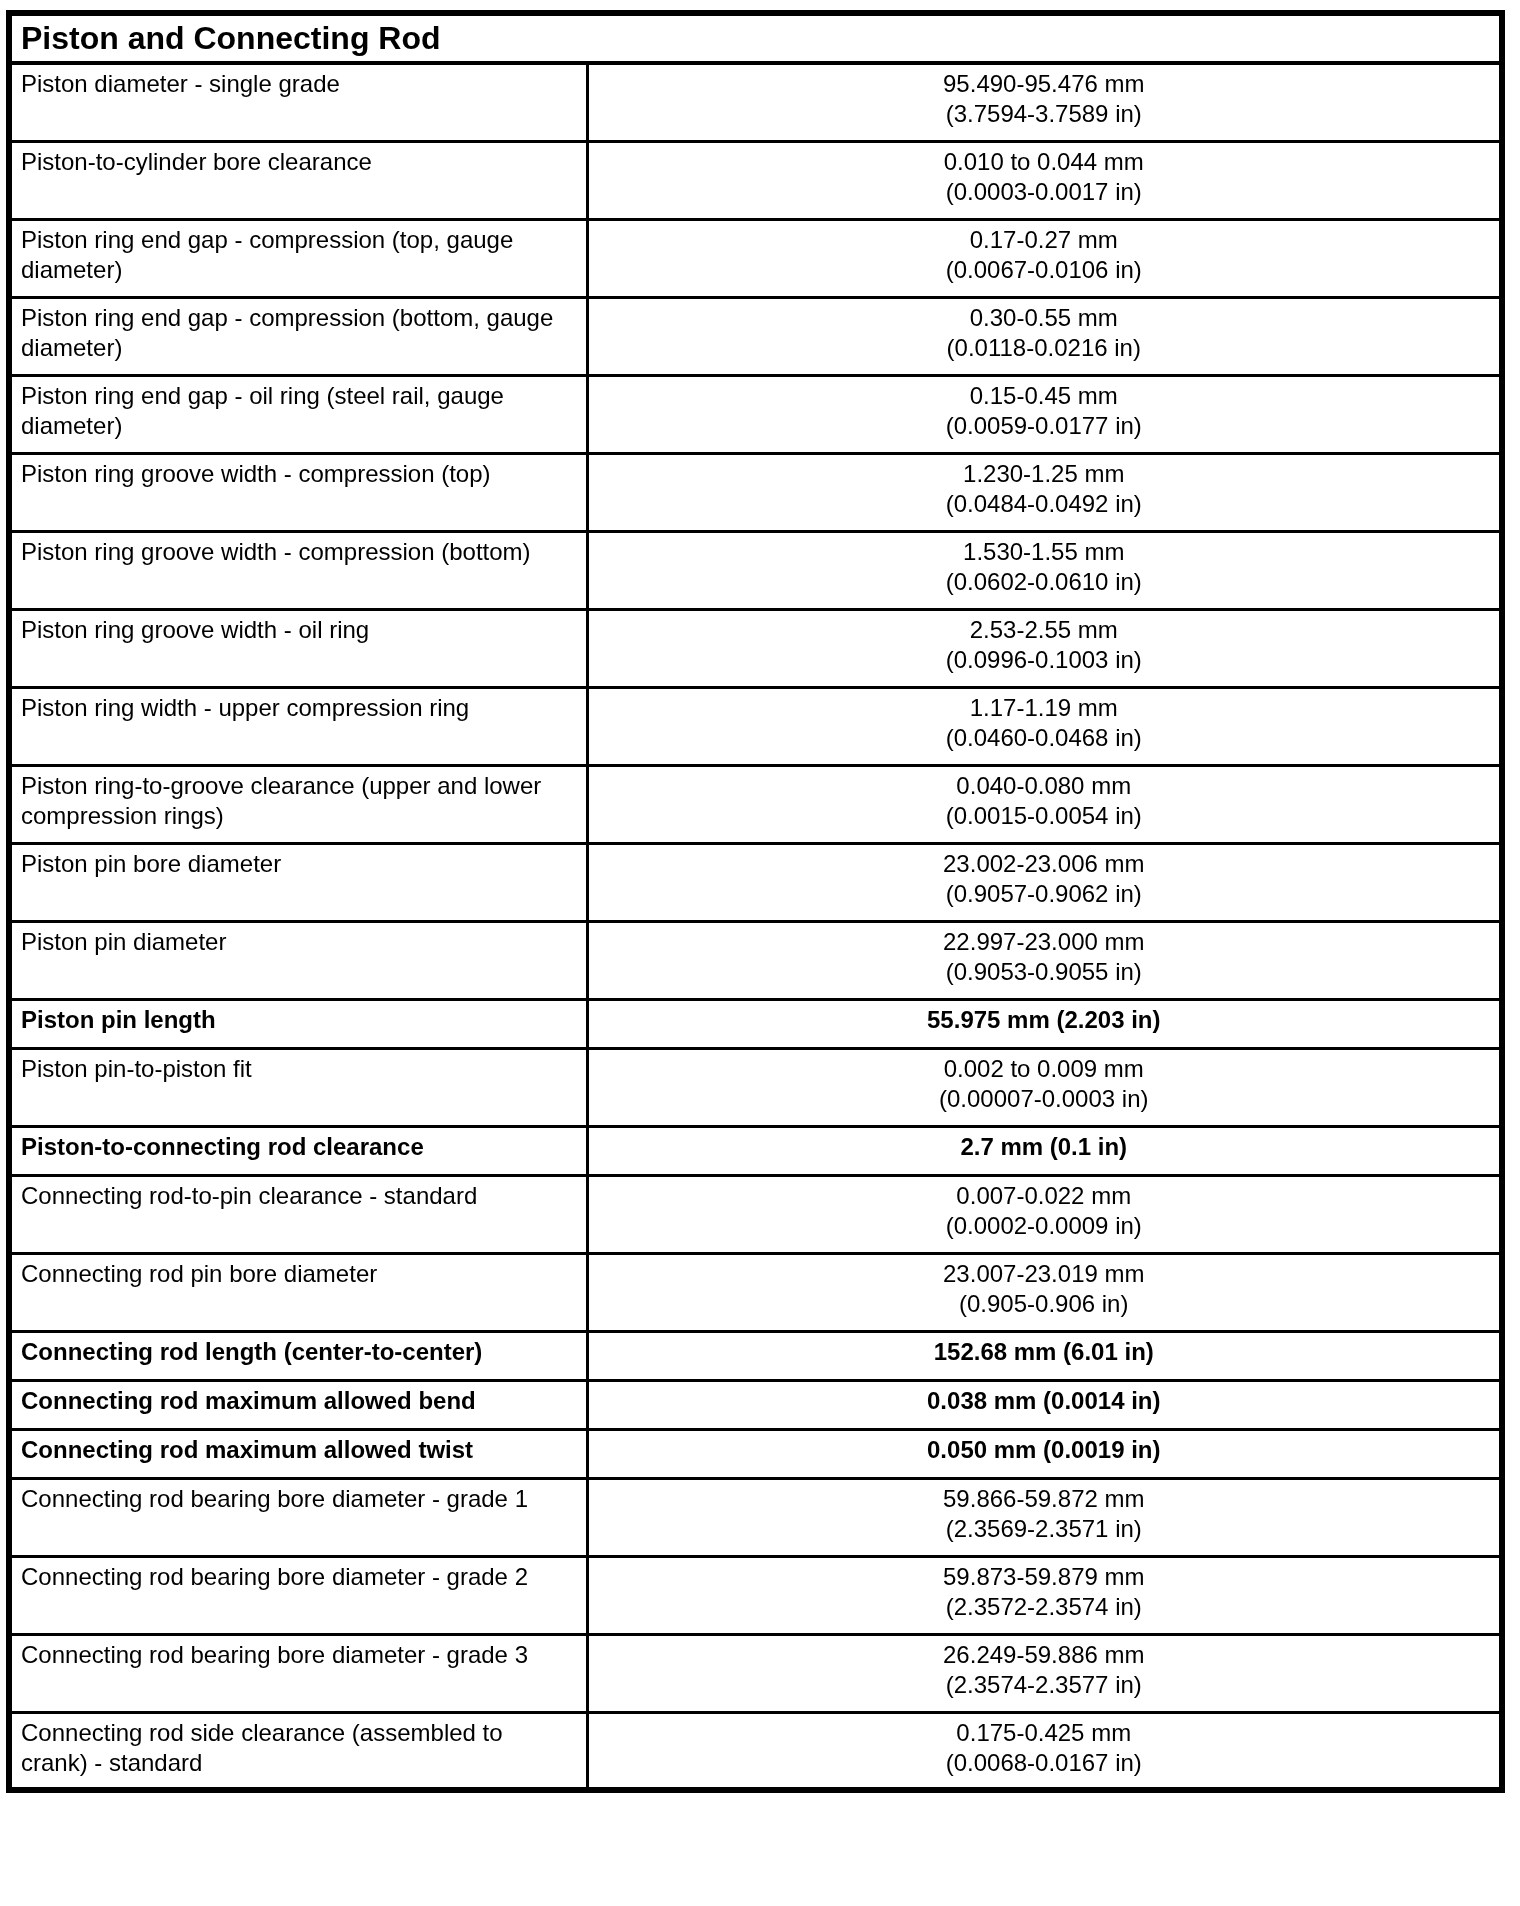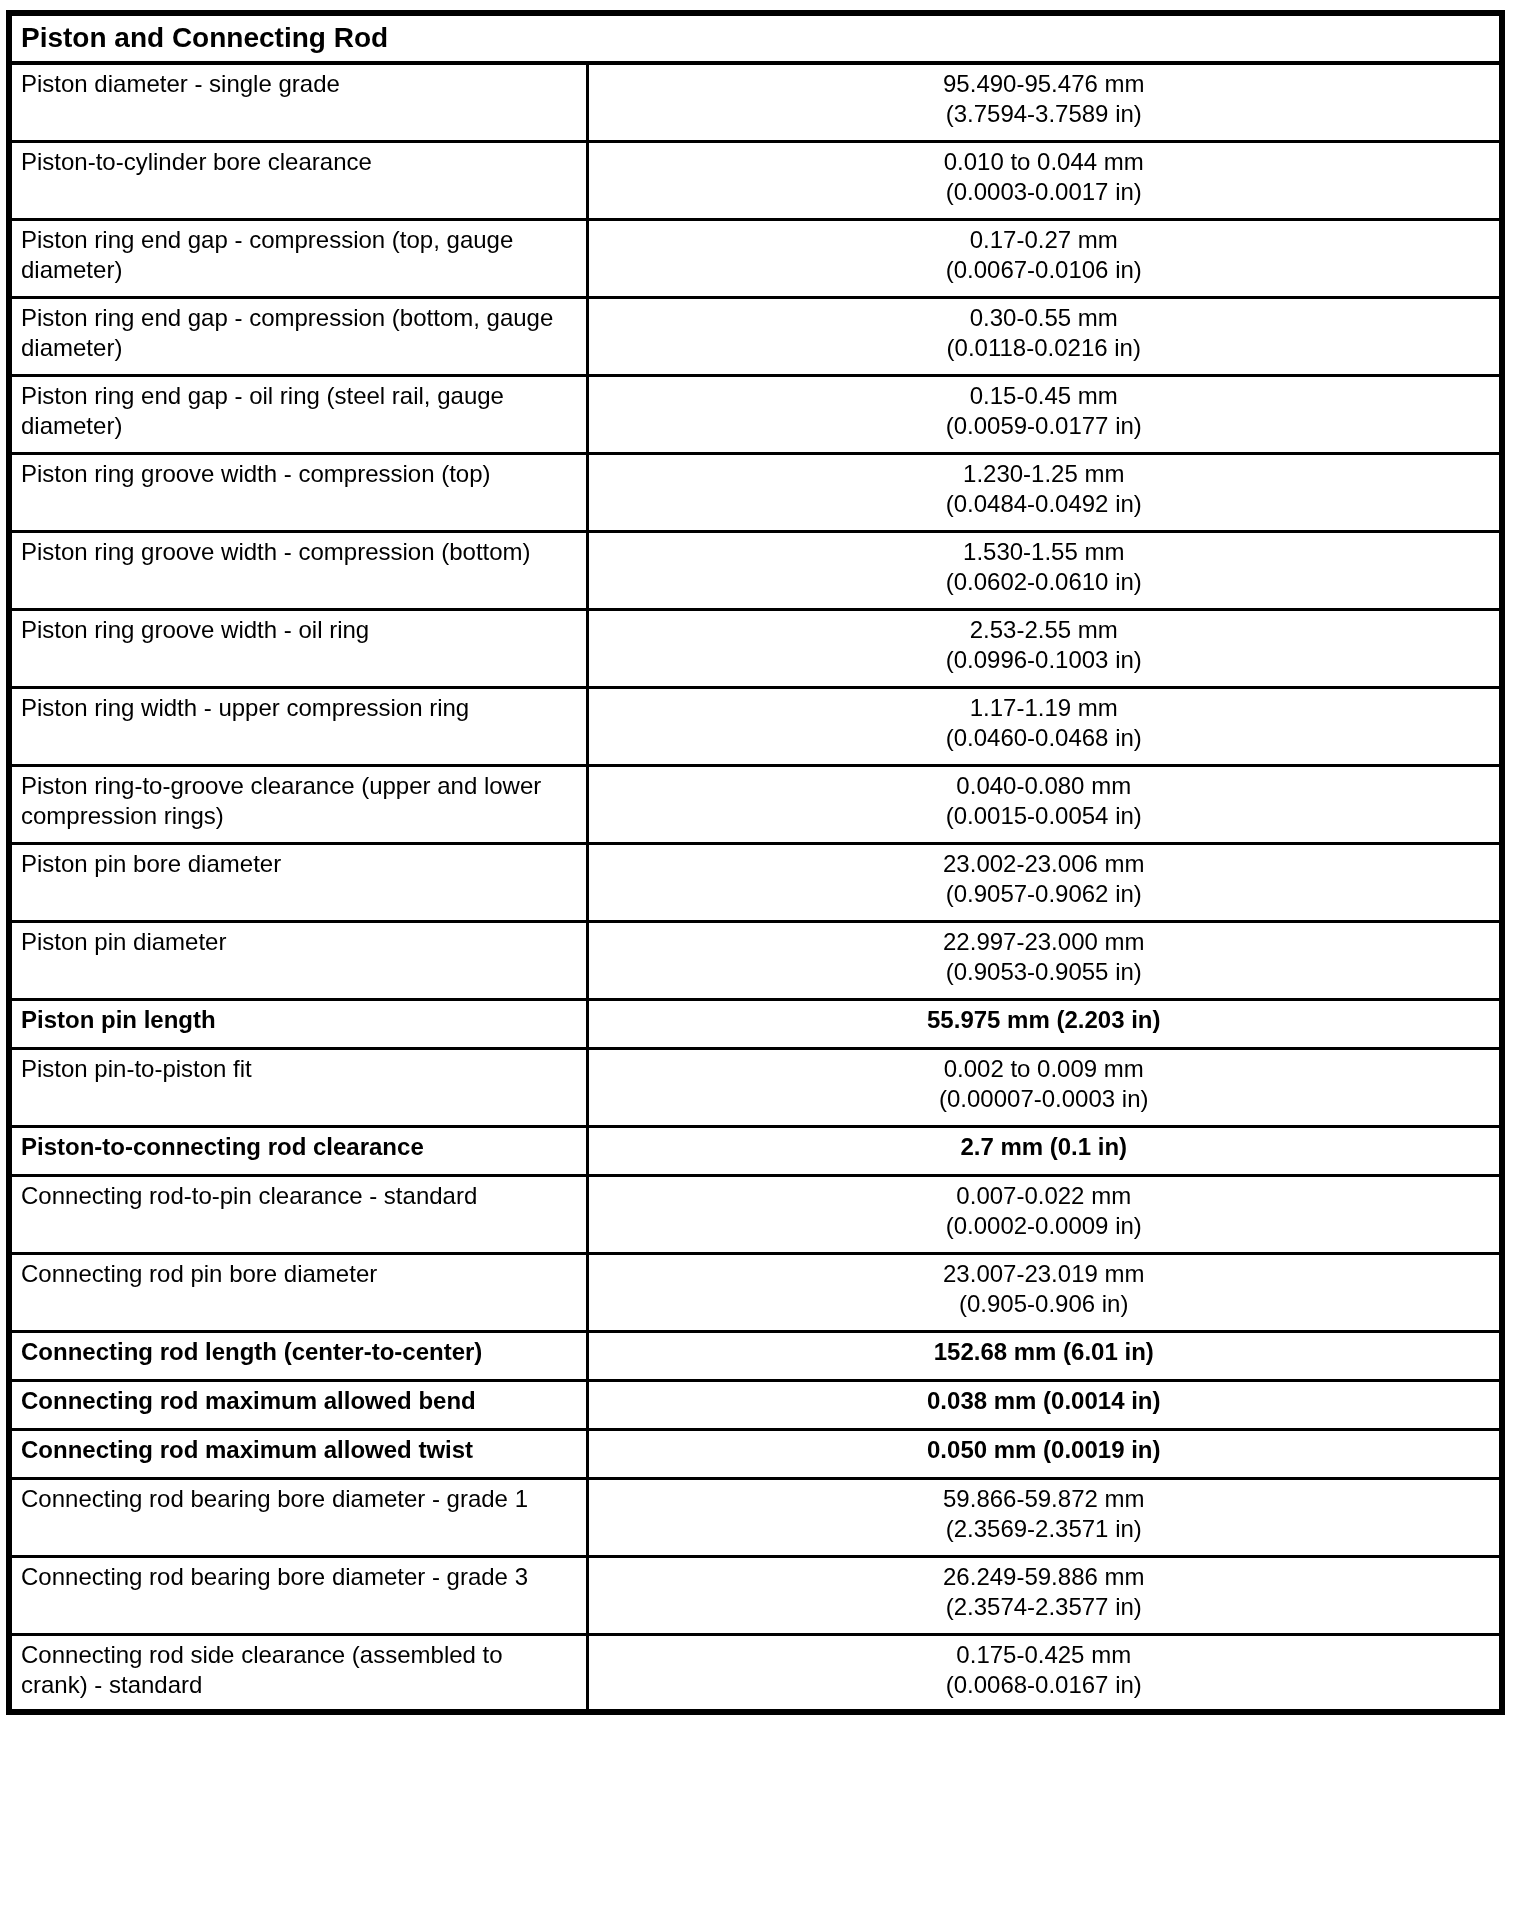--- a/index.html
+++ b/index.html
@@ -26,21 +26,21 @@
   td {
     border: 3px solid #000000;
     vertical-align: top;
     font-size: 24px;
     line-height: 30px;
     padding: 4px 8px 4px 9px;
     overflow: hidden;
   }
   td.header-cell {
     font-weight: bold;
-    font-size: 28px;
+    font-size: 32px;
     border-bottom: 4px solid #000000;
     height: 34px;
     padding-top: 7px;
     text-align: left;
   }
   td.label-cell { text-align: left; }
   td.value-cell { text-align: center; padding-left: 4px; padding-right: 4px; }
   tr.row-tall  { height: 78px; margin-top: 13px; }
   tr.row-short { height: 49px; font-weight: bold; }
   .line { white-space: nowrap; }
@@ -243,20 +243,29 @@
           <td class="label-cell">
             <div class="line">Connecting rod bearing bore diameter - grade 1</div>
           </td>
           <td class="value-cell">
             <div class="line">59.866-59.872 mm</div>
             <div class="line">(2.3569-2.3571 in)</div>
           </td>
         </tr>
         <tr class="row-tall">
           <td class="label-cell">
+            <div class="line">Connecting rod bearing bore diameter - grade 2</div>
+          </td>
+          <td class="value-cell">
+            <div class="line">59.873-59.879 mm</div>
+            <div class="line">(2.3572-2.3574 in)</div>
+          </td>
+        </tr>
+        <tr class="row-tall">
+          <td class="label-cell">
             <div class="line">Connecting rod bearing bore diameter - grade 3</div>
           </td>
           <td class="value-cell">
             <div class="line">26.249-59.886 mm</div>
             <div class="line">(2.3574-2.3577 in)</div>
           </td>
         </tr>
         <tr class="row-tall">
           <td class="label-cell">
             <div class="line">Connecting rod side clearance (assembled to</div>

